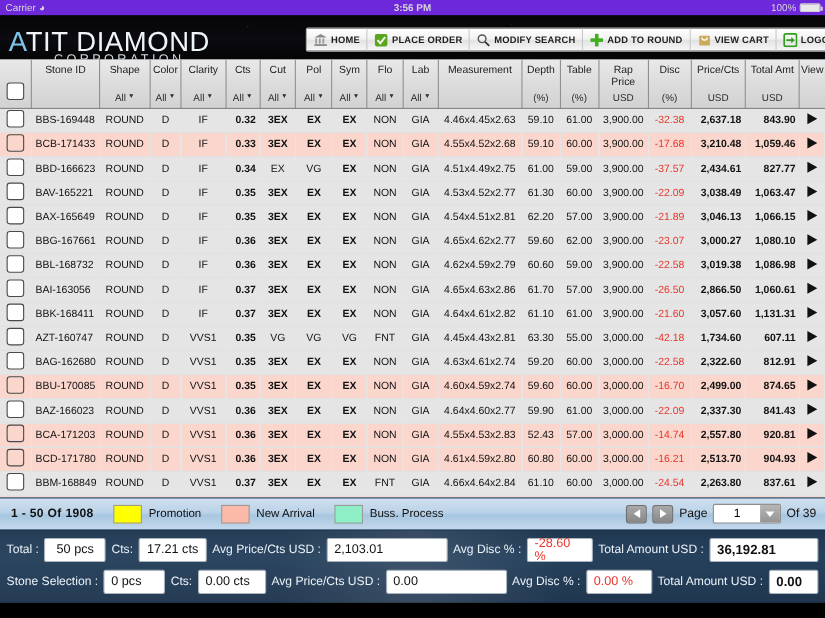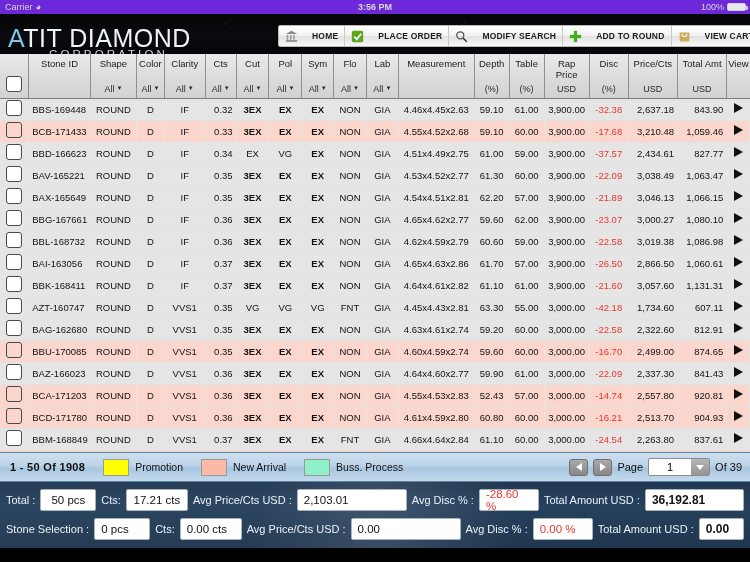--- a/index.html
+++ b/index.html
@@ -52,21 +52,21 @@
   }
 
   .toolbar{
     position:absolute; left:278px; top:11px; height:22px;
     display:flex; align-items:stretch;
     background:linear-gradient(180deg,#ffffff 0%,#f2f2f2 48%,#e2e2e2 52%,#f7f7f7 100%);
     border:1px solid #b9b9b9; border-radius:2px;
     box-shadow:0 1px 2px rgba(0,0,0,.55);
   }
   .tb-btn{
-    display:flex; align-items:center; gap:14px;
+    display:flex; align-items:center; gap:3px;
     padding:0 6px; font-size:8.5px; font-weight:bold; color:#1d1d1d;
     letter-spacing:.2px; white-space:nowrap;
     border-right:1px solid #c9c9c9; cursor:pointer;
   }
   .tb-btn:last-child{ border-right:none; }
   .tb-ico{ width:13px; height:13px; display:block; }
 
   
   .grid{ width:750px; height:398px; background:#e5e5e5; overflow:hidden; position:relative; }
   table{ border-collapse:collapse; width:750px; table-layout:fixed; }
@@ -91,21 +91,21 @@
   .th-chk{ vertical-align:bottom !important; padding-bottom:4px; }
 
   tbody td{
     height:22px; font-size:9.5px; color:#111;
     border-bottom:1px solid #e2e2e2; border-right:1px solid transparent;
     text-align:center; padding:0 3px; white-space:nowrap; overflow:hidden;
   }
   tbody tr.alt{ background:#fbd6cd; }
   tbody tr.alt .chk{ background:#fbd6cd; }
   td.l{ text-align:left; }
-  td.r{ text-align:right; }
+  td.r{ text-align:right;font-weight:bold; }
   .b{ font-weight:bold; }
   .neg{ color:#e8362c; }
   .play{
     display:inline-block; width:0; height:0;
     border-left:9px solid #111; border-top:5.5px solid transparent; border-bottom:5.5px solid transparent;
     cursor:pointer;
   }
 
   
   .pager{

